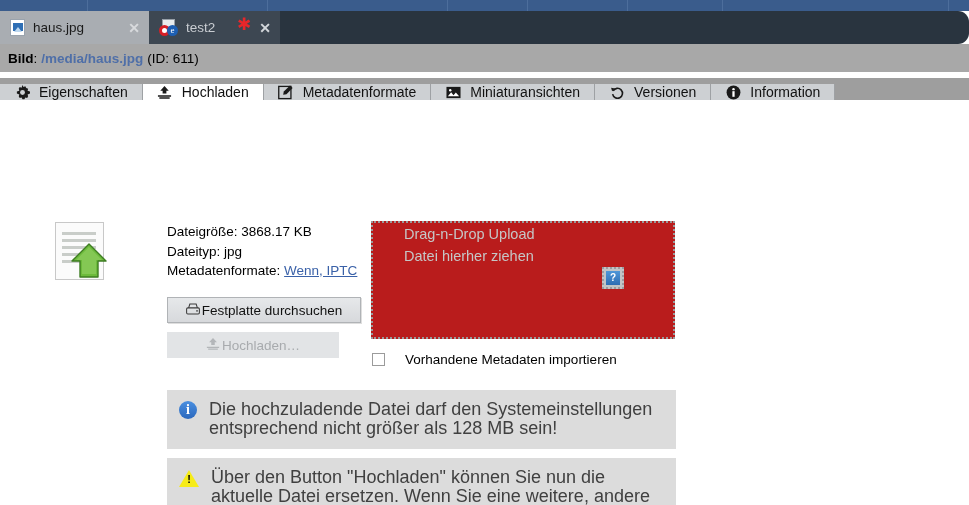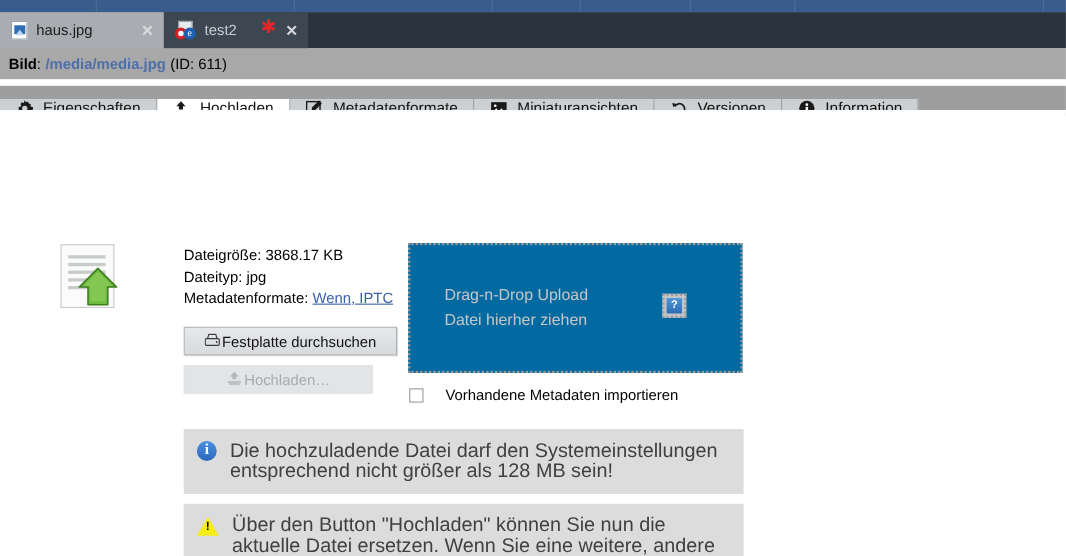--- a/index.html
+++ b/index.html
@@ -26,20 +26,21 @@
     height: 100%;
   }
 
   
   #tab-bar {
     position: absolute; left: 0; top: 11px;
     width: 969px; height: 33px;
     background: #29343f;
     display: flex;
     align-items: flex-end;
+    border-radius: 11px;
   }
   .doc-tab {
     height: 33px;
     display: flex;
     align-items: center;
     padding: 0 9px 0 10px;
     gap: 8px;
     font-size: 13.5px;
     cursor: default;
     position: relative;
@@ -140,21 +141,21 @@
     font-weight: bold;
     margin: 0 4px;
   }
 
   
   #nav-tabs {
     position: absolute; left: 0; top: 78px;
     width: 969px; height: 28px;
     background: #9e9e9e;
     display: flex;
-    align-items: flex-end;
+    align-items: center;
   }
   .nav-tab {
     background: #cdd0d3;
     border-right: 1px solid #9ea1a4;
     display: flex;
     align-items: center;
     gap: 9px;
     padding: 0 14px;
     font-size: 14px;
     color: #111;
@@ -234,23 +235,22 @@
     box-shadow: none;
   }
   #btn-browse { position: absolute; left: 167px; top: 197px; width: 194px; }
   #btn-upload { position: absolute; left: 167px; top: 232px; width: 172px; }
 
   
   #drop-zone {
     position: absolute; left: 371px; top: 121px;
     width: 304px; height: 118px;
     border: 2px dotted #9b9b9b;
-    background: #0369a1;
-    display: flex;
-    align-items: center;
+    background: #b91c1c;
+    display: flex;
     padding-left: 31px;
   }
   #drop-text {
     color: #c6c6c6;
     font-size: 14.5px;
     line-height: 22px;
     white-space: nowrap;
   }
   #drop-help {
     position: absolute; left: 602px; top: 167px;
@@ -360,21 +360,21 @@
     <span class="tab-title">test2</span>
     <span class="tab-dirty">✱</span>
     <span class="tab-close">✕</span>
   </div>
 
 </div>
 
 <div id="crumb-bar">
   <span class="crumb-label">Bild</span>
     <span>:</span>
-  <span class="crumb-path">/media/media.jpg</span>
+  <span class="crumb-path">/media/haus.jpg</span>
   <span>(ID: 611)</span>
 </div>
 
 <div id="nav-tabs">
 
   <div class="nav-tab">
     <span class="nav-ico">
       <svg width="15" height="15" viewBox="0 0 16 16">
           <path fill="#1a1a1a" d="M8 0l1 2 2-.6 1 1.8L14 4l-.6 2L16 7v2l-2.6 1L14 12l-1 1.8-2-.6-1 2H8l-1-2-2 .6L4 12l.6-2L2 9V7l2.6-1L4 4l1-1.8 2 .6L8 0z"></path>
           <circle cx="8" cy="8" r="2.6" fill="#cdd0d3"></circle>

